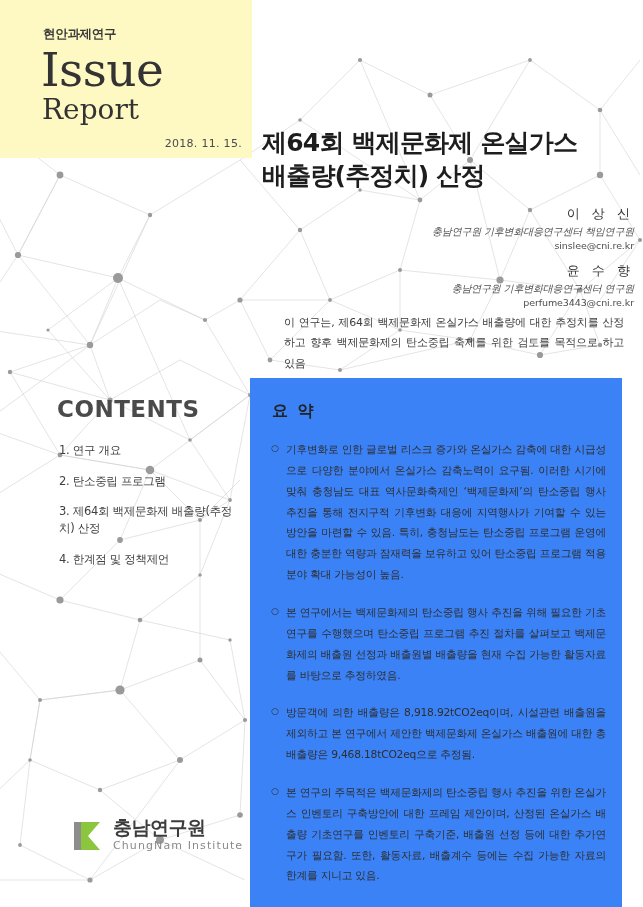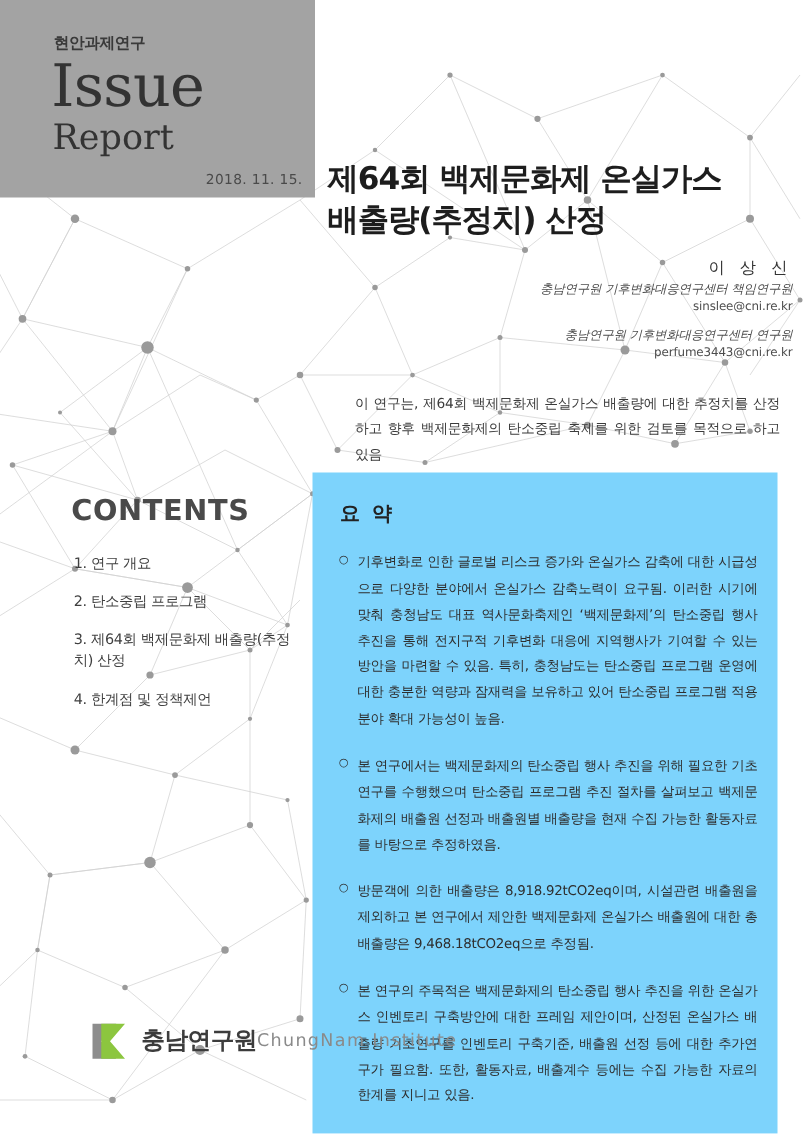--- a/index.html
+++ b/index.html
@@ -25,21 +25,21 @@
     width: 643px; height: 907px;
     z-index: 0;
   }
 
   
   #masthead {
     position: absolute;
     left: 0; top: 0;
     width: 252px;
     height: 158px;
-    background: #a3a3a3;
+    background: #fef9c3;
     z-index: 3;
   }
   #masthead-kicker {
     position: absolute;
     left: 43px; top: 26px;
     font-size: 12.5px;
     font-weight: 700;
     color: #3a3a3a;
     letter-spacing: -0.3px;
   }
@@ -150,21 +150,21 @@
     letter-spacing: -0.3px;
     padding-left: 2px;
   }
 
   
   #summary-panel {
     position: absolute;
     left: 250px; top: 378px;
     width: 372px;
     height: 529px;
-    background: #7dd3fc;
+    background: #3b82f6;
     z-index: 2;
   }
   #summary-heading {
     position: absolute;
     left: 22px; top: 23px;
     font-size: 16px;
     font-weight: 700;
     color: #222222;
     letter-spacing: 2px;
   }
@@ -202,31 +202,32 @@
     align-items: center;
   }
   #logo-mark {
     width: 34px;
     height: 30px;
     margin-right: 7px;
     flex: none;
   }
   #logo-text-wrap {
     display: flex;
+    flex-direction: column;
     justify-content: center;
   }
   #logo-ko {
     font-size: 19px;
     font-weight: 700;
     color: #3c3c3c;
     letter-spacing: -0.5px;
     line-height: 1.05;
   }
   #logo-en {
-    font-size: 14px;
+    font-size: 11px;
     color: #8a8a8a;
     letter-spacing: 1.1px;
     line-height: 1.3;
     margin-top: 1px;
   }
 </style>
 </head>
 <body>
 
 <div id="page">
@@ -373,20 +374,21 @@
     <div class="title-line">배출량(추정치) 산정</div>
   </div>
 
   <div id="authors">
     <div>
       <div class="author-name">이 상 신</div>
       <div class="author-affil">충남연구원 기후변화대응연구센터 책임연구원</div>
       <div class="author-email">sinslee@cni.re.kr</div>
     </div>
     <div>
+      <div class="author-name">윤 수 향</div>
       <div class="author-affil">충남연구원 기후변화대응연구센터 연구원</div>
       <div class="author-email">perfume3443@cni.re.kr</div>
     </div>
   </div>
 
   <div id="abstract">이 연구는, 제64회 백제문화제 온실가스 배출량에 대한 추정치를 산정하고 향후 백제문화제의 탄소중립 축제를 위한 검토를 목적으로 하고 있음</div>
 
   <div id="contents">
     <div id="contents-heading">CONTENTS</div>
     <div class="contents-item">1. 연구 개요</div>

